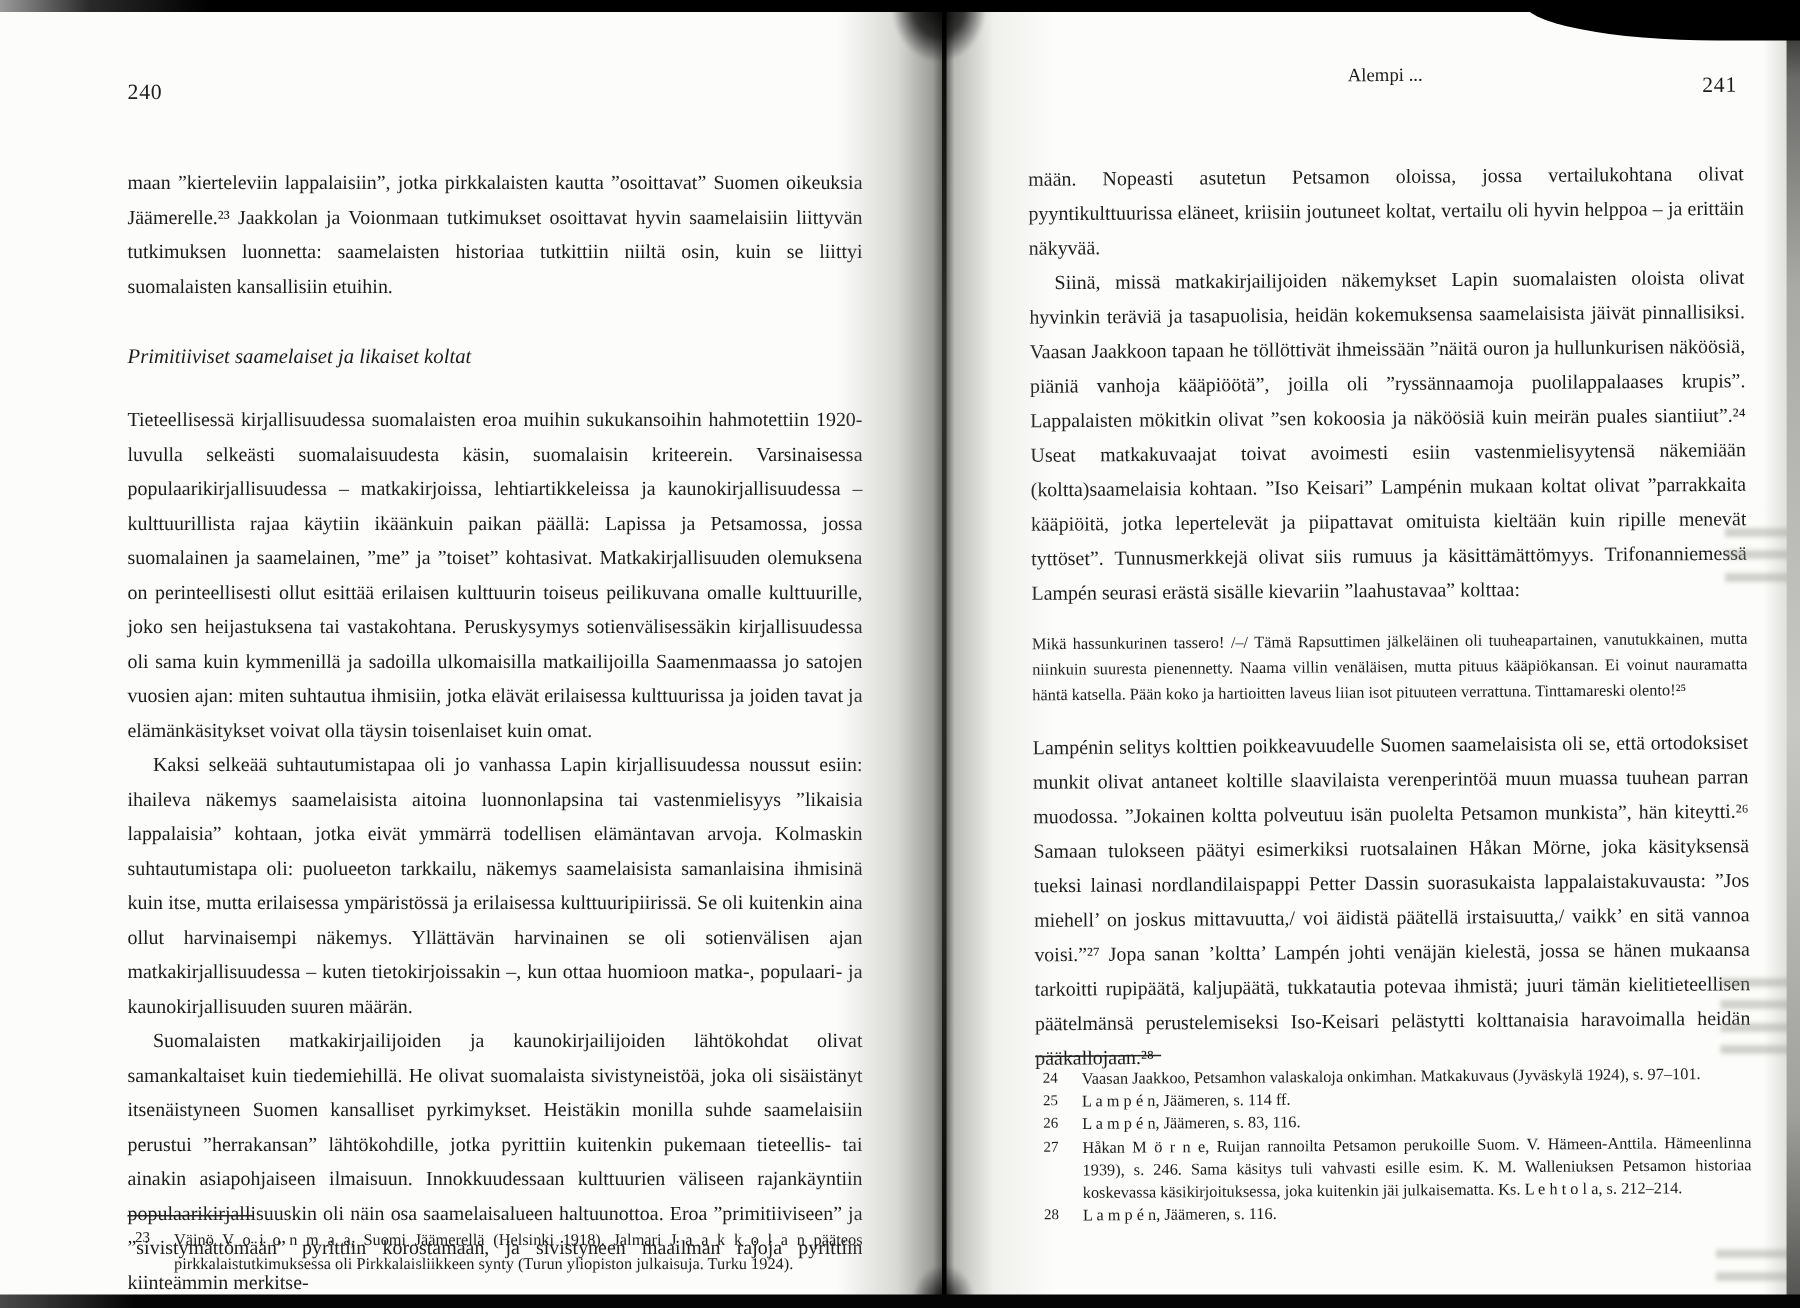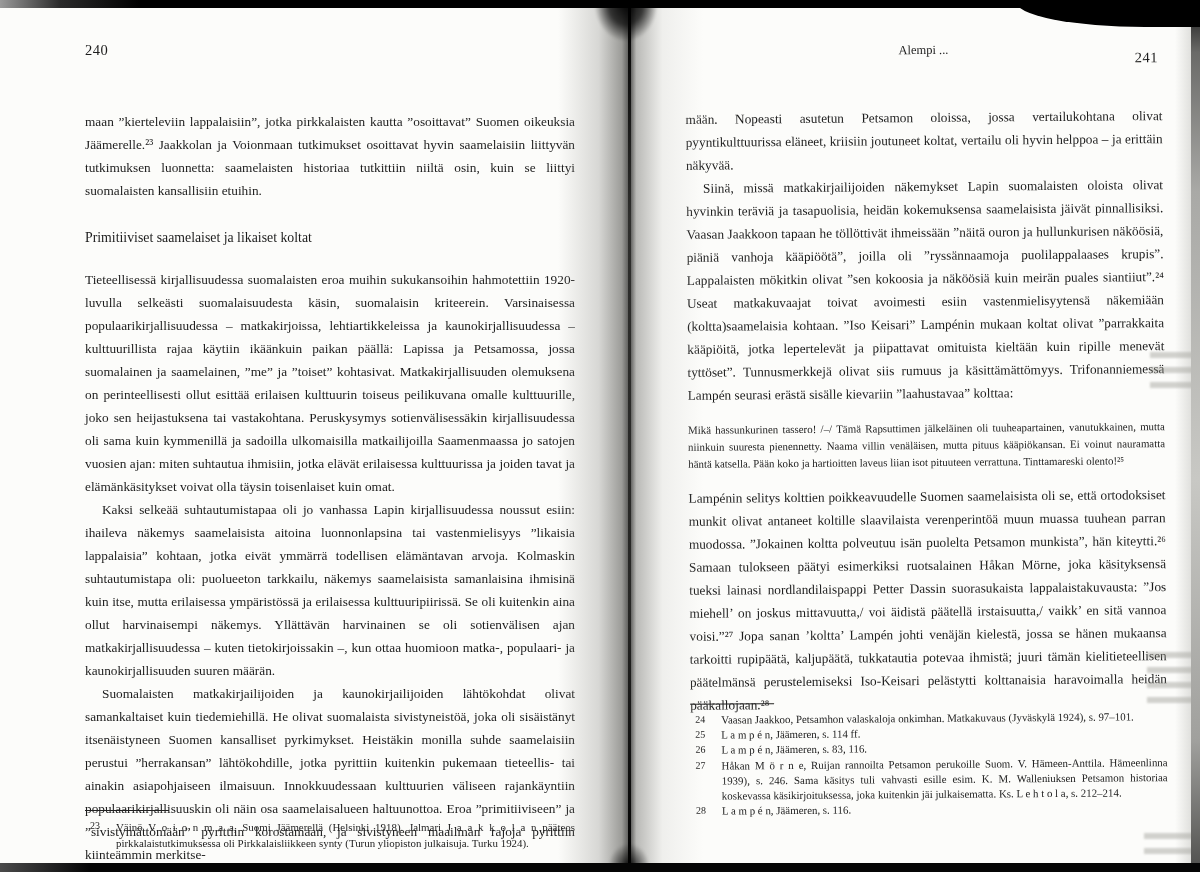--- a/index.html
+++ b/index.html
@@ -44,29 +44,29 @@
       rgba(148,148,140,0.75) 0 6px,rgba(255,255,255,0) 6px 15px);}
   .smudge.s1{left:1150px;top:352px;width:46px;height:36px;}
   .smudge.s2{left:1147px;top:652px;width:50px;height:60px;}
   .smudge.s3{left:1144px;top:833px;width:52px;height:26px;}
   
   .page{position:absolute;top:0;bottom:0;z-index:2;}
   .page-left{left:85px;width:490px;}
   .page-right{left:688px;width:477px;transform:rotate(-0.45deg);transform-origin:50% 50%;}
   .pg-header{position:absolute;top:42px;left:0;right:0;height:20px;font-size:13px;}
   .pg-num{font-size:14.5px;letter-spacing:0.5px;}
-  .pg-num-left{position:absolute;left:0;top:0;}
+  .pg-num-left{position:absolute;left:0;top:12px;}
   .pg-num-right{position:absolute;right:4px;top:9px;}
   .running-head{position:absolute;left:0;right:0;text-align:center;top:1px;font-size:12.5px;}
   .body-text{position:absolute;left:0;right:0;font-size:13.3px;line-height:23px;text-align:justify;}
   .body-left{top:110px;}
   .body-right{top:106px;}
   .body-text p{margin:0;}
   .body-text p.indent{text-indent:17px;}
-  .section-heading{font-weight:normal;font-size:13.8px;margin:24px 0 19px 0;}
+  .section-heading{font-style:italic;font-weight:normal;font-size:13.8px;margin:24px 0 19px 0;}
   .quote{font-size:10.9px;line-height:17px;text-align:justify;margin:15px 0 14px 0;}
   .footnotes{position:absolute;left:0;right:0;font-size:10.9px;line-height:16px;text-align:justify;}
   .footnotes-left{top:810px;}
   .footnotes-right{top:702px;line-height:15.2px;}
   .fn-rule{width:84px;height:0;border-top:1.5px solid #222;margin-bottom:8px;}
   .fn{display:flex;}
   .fn-num{flex:0 0 26px;font-size:10px;position:relative;top:-1px;padding-left:5px;}
   .fn-text{flex:1;}
 </style>
 </head>

